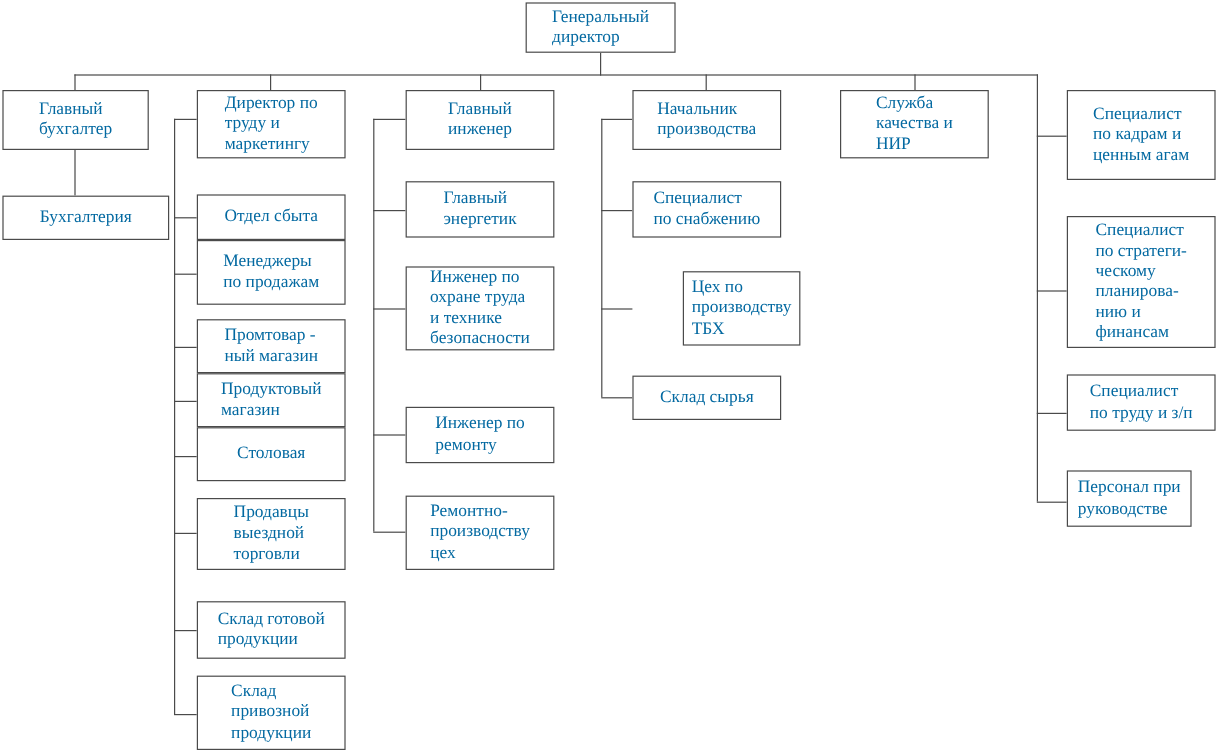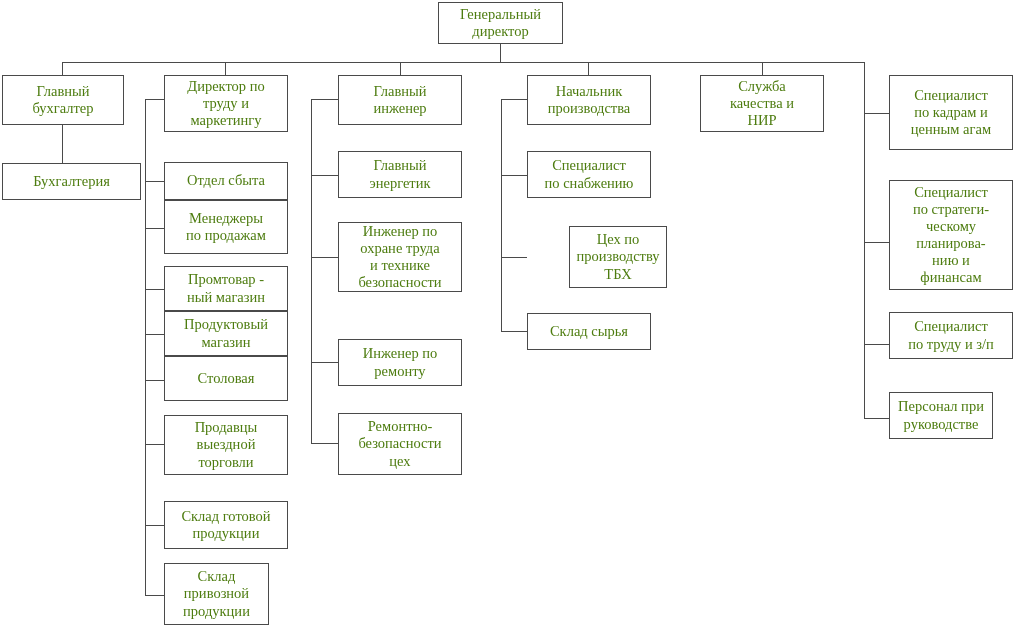--- a/index.html
+++ b/index.html
@@ -16,24 +16,23 @@
     overflow: hidden;
   }
   .box {
     position: absolute;
     box-sizing: border-box;
     border: 1px solid #4a4a4a;
     background: #ffffff;
     display: flex;
     align-items: center;
     justify-content: center;
-    text-align: center;
     font-size: 14.5px;
     line-height: 1.18;
-    color: #4d7c0f;
+    color: #0369a1;
     padding: 1px 3px;
     white-space: pre-line;
     z-index: 2;
   }
   .line {
     position: absolute;
     background: #4a4a4a;
     z-index: 1;
   }
   .h { height: 1px; }
@@ -102,36 +101,36 @@
   <div class="box" style="left:164px; top:266px; width:124px; height:45px;">Промтовар -
 ный магазин</div>
   <div class="box" style="left:164px; top:311px; width:124px; height:45px;">Продуктовый
 магазин</div>
   <div class="box" style="left:164px; top:356px; width:124px; height:45px;">Столовая</div>
   <div class="box" style="left:164px; top:415px; width:124px; height:60px;">Продавцы
 выездной
 торговли</div>
   <div class="box" style="left:164px; top:501px; width:124px; height:48px;">Склад готовой
 продукции</div>
-  <div class="box" style="left:164px; top:563px; width:105px; height:62px;">Склад
+  <div class="box" style="left:164px; top:563px; width:124px; height:62px;">Склад
 привозной
 продукции</div>
 
   <div class="box" style="left:338px; top:75px; width:124px; height:50px;">Главный
 инженер</div>
   <div class="box" style="left:338px; top:151px; width:124px; height:47px;">Главный
 энергетик</div>
   <div class="box" style="left:338px; top:222px; width:124px; height:70px;">Инженер по
 охране труда
 и технике
 безопасности</div>
   <div class="box" style="left:338px; top:339px; width:124px; height:47px;">Инженер по
 ремонту</div>
   <div class="box" style="left:338px; top:413px; width:124px; height:62px;">Ремонтно-
-безопасности
+производству
 цех</div>
 
   <div class="box" style="left:527px; top:75px; width:124px; height:50px;">Начальник
 производства</div>
   <div class="box" style="left:527px; top:151px; width:124px; height:47px;">Специалист
 по снабжению</div>
   <div class="box" style="left:527px; top:226px; width:98px; height:62px;margin-left:42px;">Цех по
 производству
 ТБХ</div>
   <div class="box" style="left:527px; top:313px; width:124px; height:37px;">Склад сырья</div>

